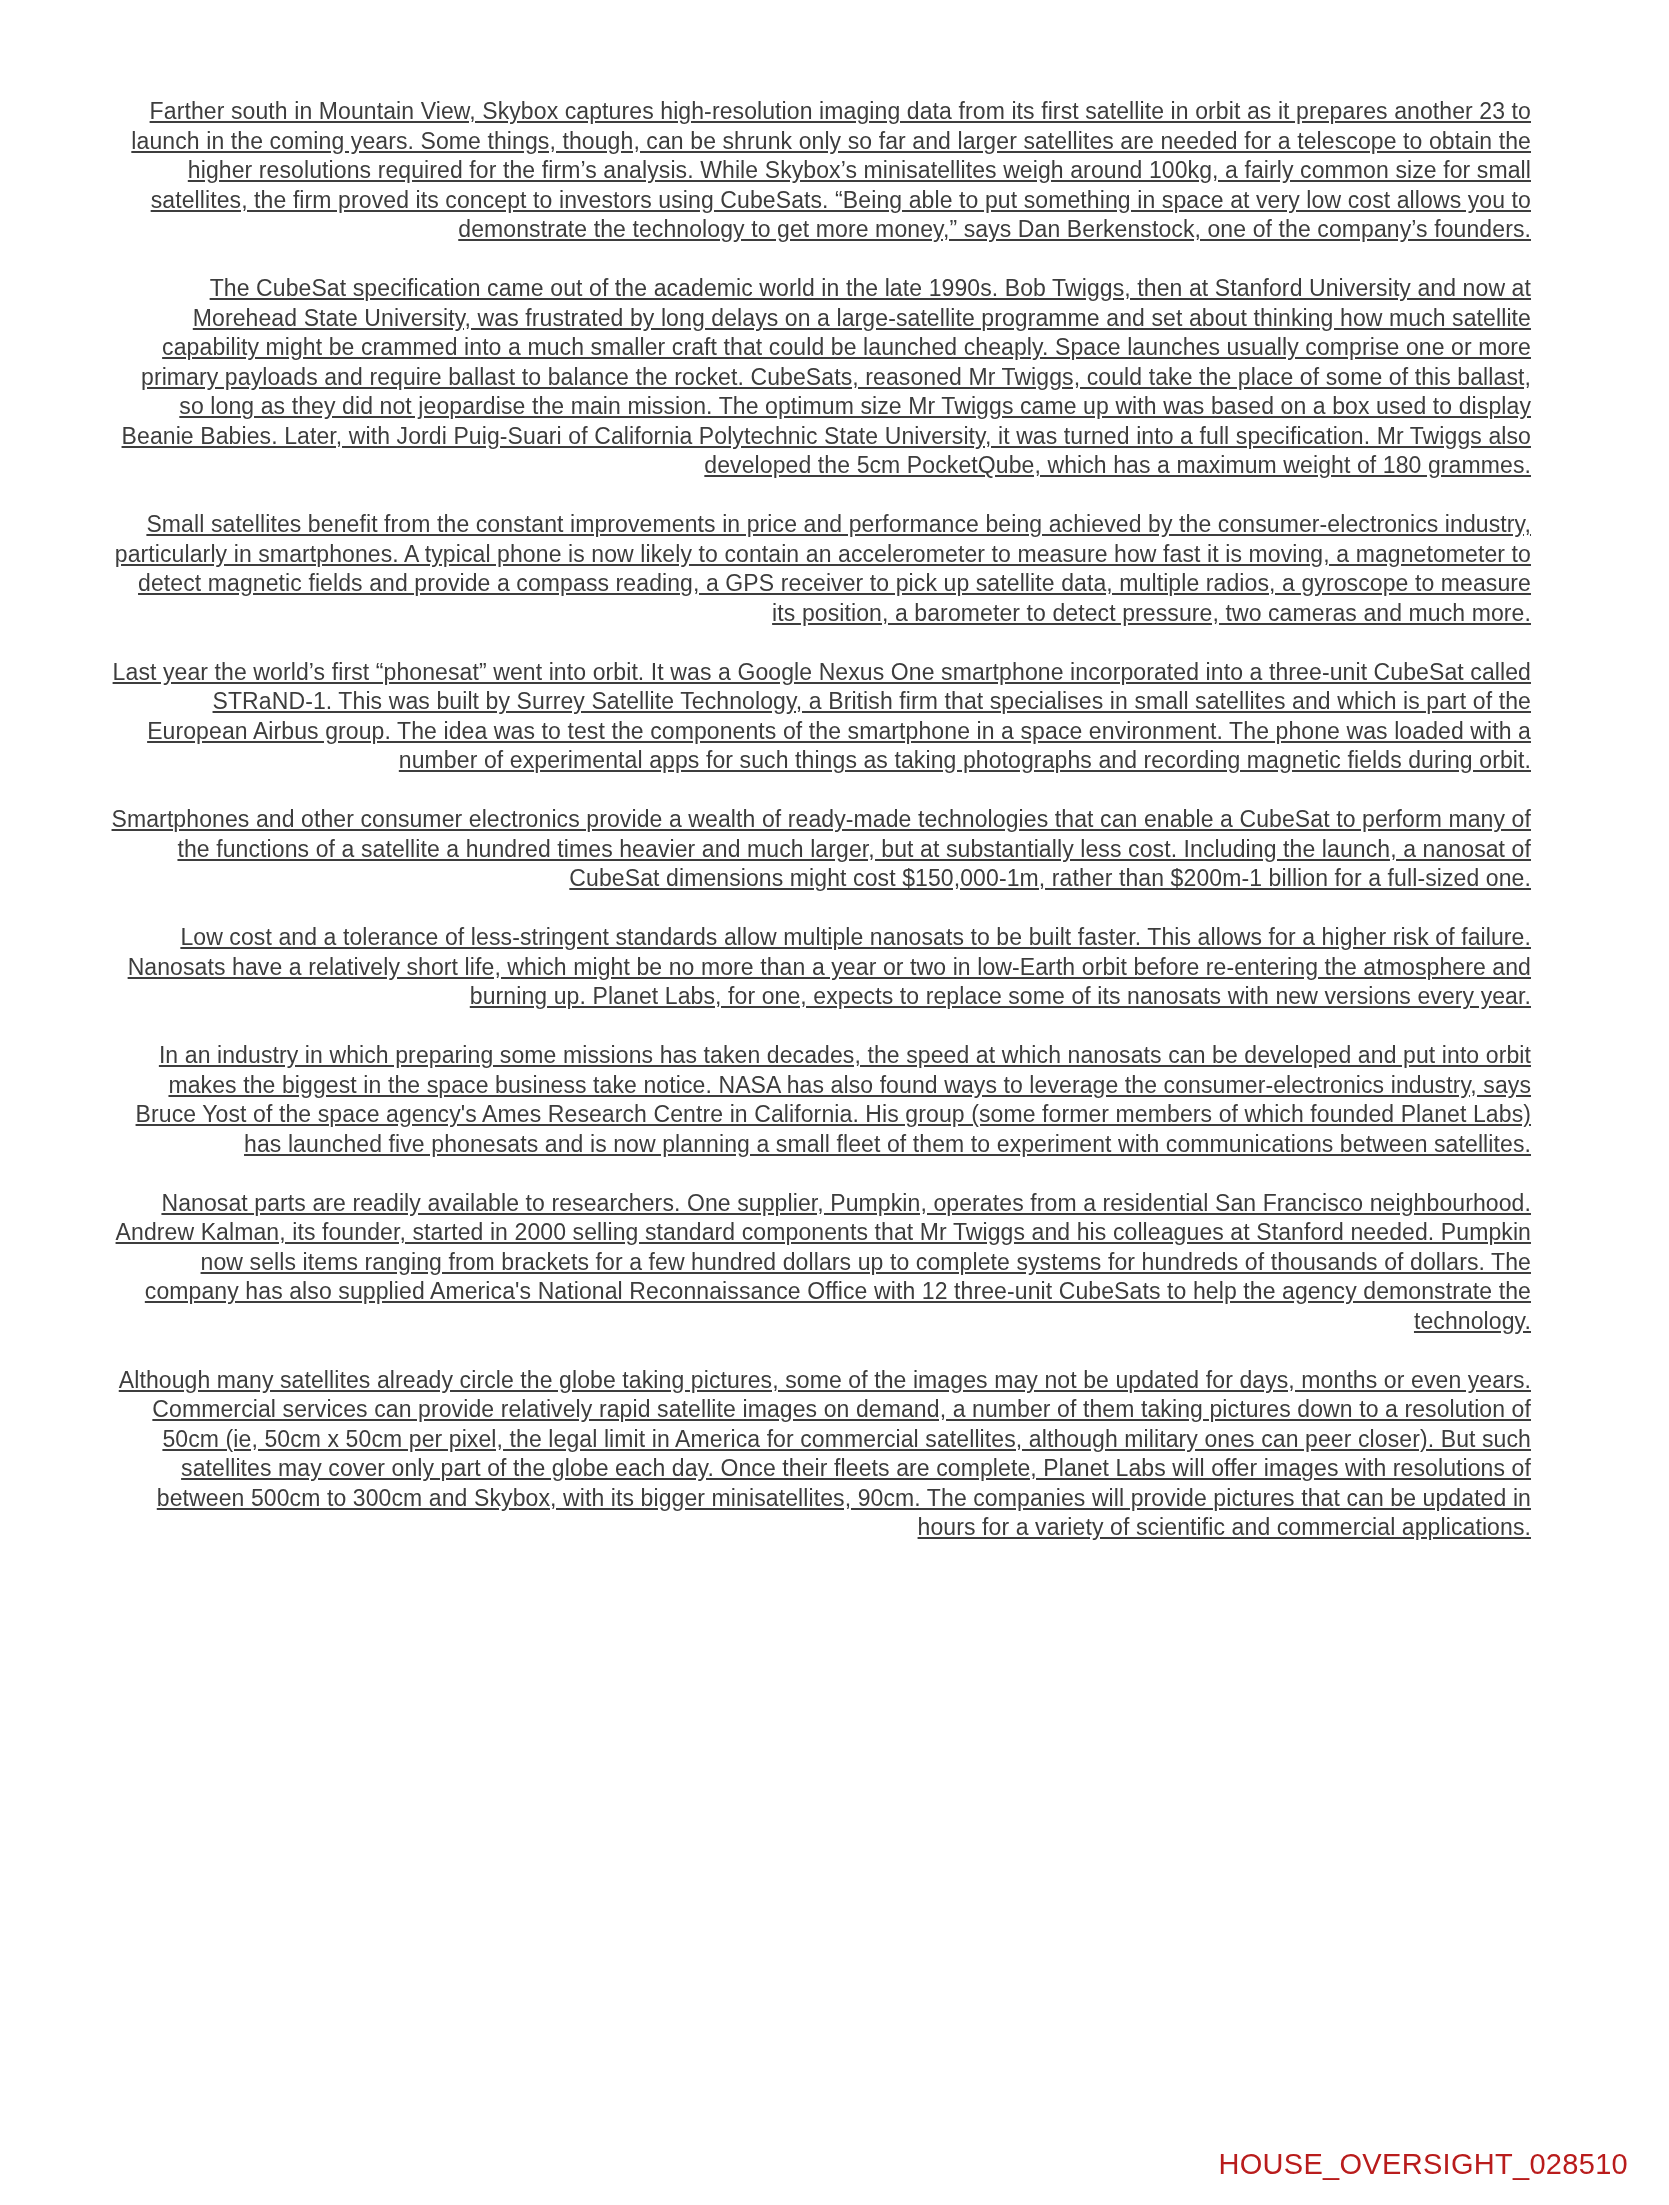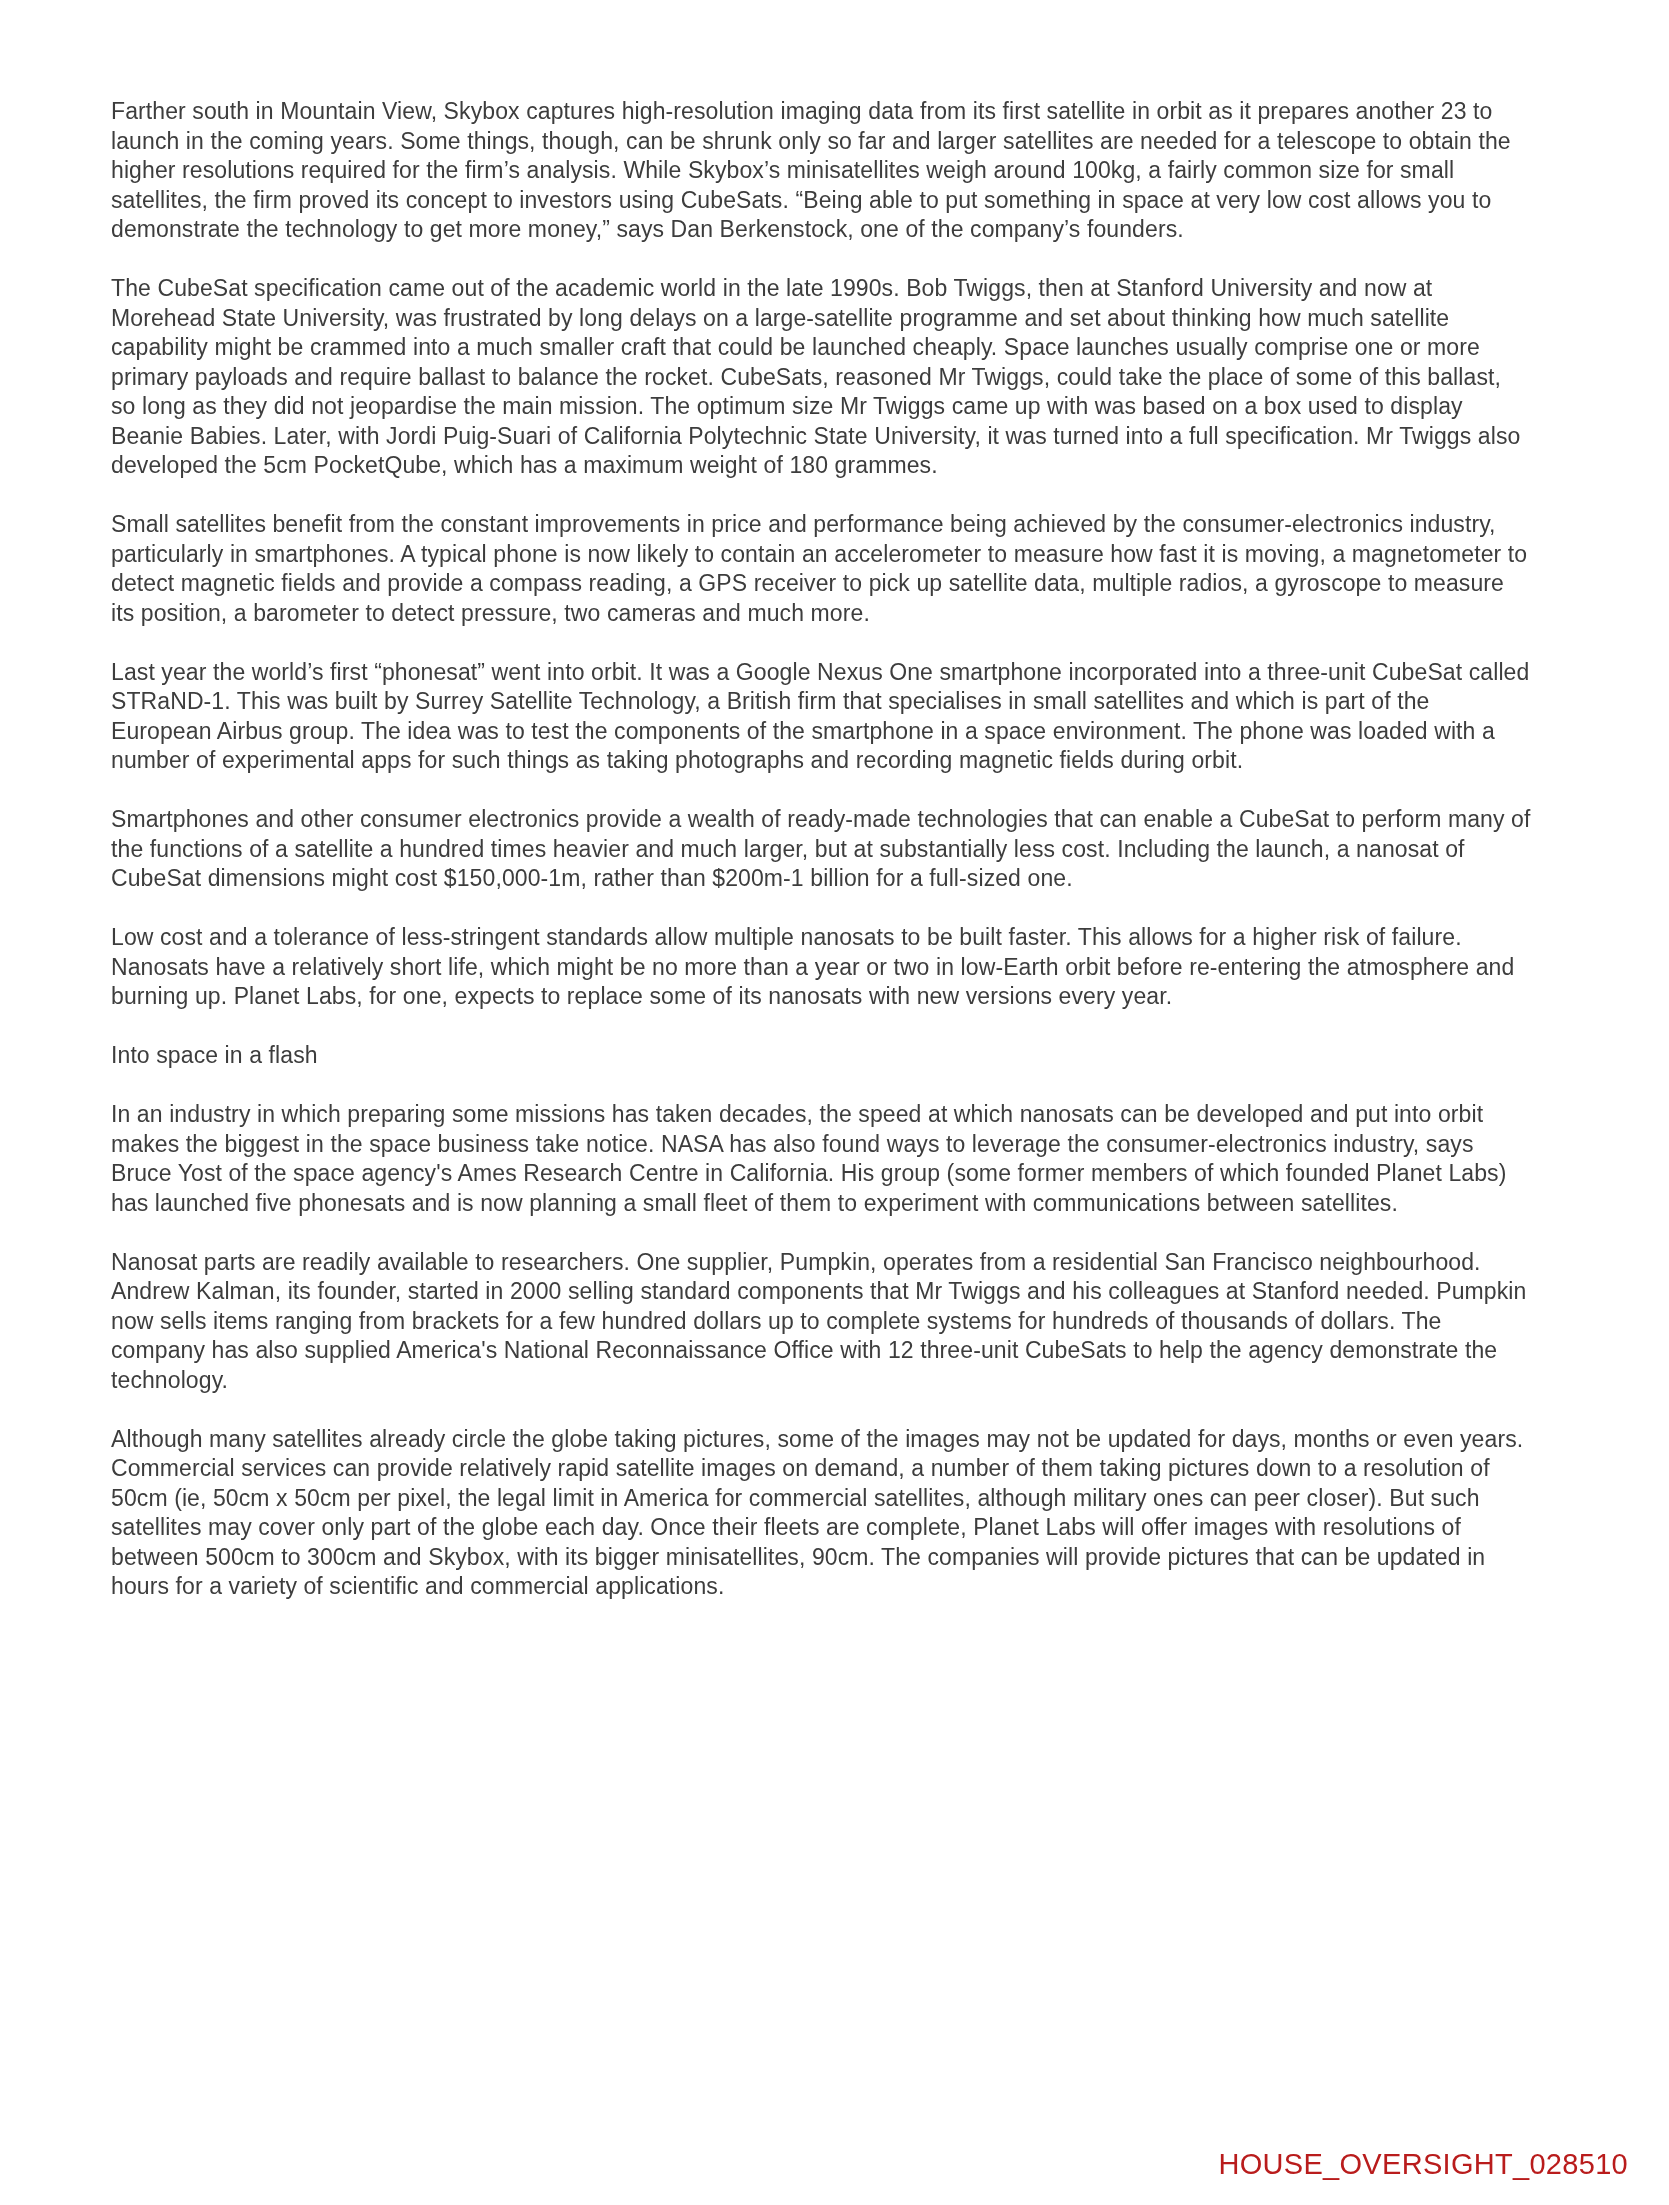--- a/index.html
+++ b/index.html
@@ -26,22 +26,23 @@
   .content {
     position: absolute;
     top: 97px;
     left: 111px;
     width: 1420px;
   }
   .content p {
     font-size: 23px;
     line-height: 29.5px;
     margin: 0 0 29.5px 0;
-    text-align: left;
+    text-align: right;
     letter-spacing: 0.1px;
+    text-decoration: underline;
   }
   .content p.heading {
     
     font-size: 23px;
     line-height: 29.5px;
   }
   .bates-stamp {
     position: absolute;
     right: 41px;
     bottom: 23.6px;
@@ -62,21 +63,20 @@
     <p>The CubeSat specification came out of the academic world in the late 1990s. Bob Twiggs, then at Stanford University and now at Morehead State University, was frustrated by long delays on a large-satellite programme and set about thinking how much satellite capability might be crammed into a much smaller craft that could be launched cheaply. Space launches usually comprise one or more primary payloads and require ballast to balance the rocket. CubeSats, reasoned Mr Twiggs, could take the place of some of this ballast, so long as they did not jeopardise the main mission. The optimum size Mr Twiggs came up with was based on a box used to display Beanie Babies. Later, with Jordi Puig-Suari of California Polytechnic State University, it was turned into a full specification. Mr Twiggs also developed the 5cm PocketQube, which has a maximum weight of 180 grammes.</p>
 
     <p>Small satellites benefit from the constant improvements in price and performance being achieved by the consumer-electronics industry, particularly in smartphones. A typical phone is now likely to contain an accelerometer to measure how fast it is moving, a magnetometer to detect magnetic fields and provide a compass reading, a GPS receiver to pick up satellite data, multiple radios, a gyroscope to measure its position, a barometer to detect pressure, two cameras and much more.</p>
 
     <p>Last year the world’s first “phonesat” went into orbit. It was a Google Nexus One smartphone incorporated into a three-unit CubeSat called STRaND-1. This was built by Surrey Satellite Technology, a British firm that specialises in small satellites and which is part of the European Airbus group. The idea was to test the components of the smartphone in a space environment. The phone was loaded with a number of experimental apps for such things as taking photographs and recording magnetic fields during orbit.</p>
 
     <p>Smartphones and other consumer electronics provide a wealth of ready-made technologies that can enable a CubeSat to perform many of the functions of a satellite a hundred times heavier and much larger, but at substantially less cost. Including the launch, a nanosat of CubeSat dimensions might cost $150,000-1m, rather than $200m-1 billion for a full-sized one.</p>
 
     <p>Low cost and a tolerance of less-stringent standards allow multiple nanosats to be built faster. This allows for a higher risk of failure. Nanosats have a relatively short life, which might be no more than a year or two in low-Earth orbit before re-entering the atmosphere and burning up. Planet Labs, for one, expects to replace some of its nanosats with new versions every year.</p>
 
-    <p class="heading">Into space in a flash</p>
 
     <p>In an industry in which preparing some missions has taken decades, the speed at which nanosats can be developed and put into orbit makes the biggest in the space business take notice. NASA has also found ways to leverage the consumer-electronics industry, says Bruce Yost of the space agency's Ames Research Centre in California. His group (some former members of which founded Planet Labs) has launched five phonesats and is now planning a small fleet of them to experiment with communications between satellites.</p>
 
     <p>Nanosat parts are readily available to researchers. One supplier, Pumpkin, operates from a residential San Francisco neighbourhood. Andrew Kalman, its founder, started in 2000 selling standard components that Mr Twiggs and his colleagues at Stanford needed. Pumpkin now sells items ranging from brackets for a few hundred dollars up to complete systems for hundreds of thousands of dollars. The company has also supplied America's National Reconnaissance Office with 12 three-unit CubeSats to help the agency demonstrate the technology.</p>
 
     <p>Although many satellites already circle the globe taking pictures, some of the images may not be updated for days, months or even years. Commercial services can provide relatively rapid satellite images on demand, a number of them taking pictures down to a resolution of 50cm (ie, 50cm x 50cm per pixel, the legal limit in America for commercial satellites, although military ones can peer closer). But such satellites may cover only part of the globe each day. Once their fleets are complete, Planet Labs will offer images with resolutions of between 500cm to 300cm and Skybox, with its bigger minisatellites, 90cm. The companies will provide pictures that can be updated in hours for a variety of scientific and commercial applications.</p>
 
   </div>
 
   <div class="bates-stamp">HOUSE_OVERSIGHT_028510</div>

